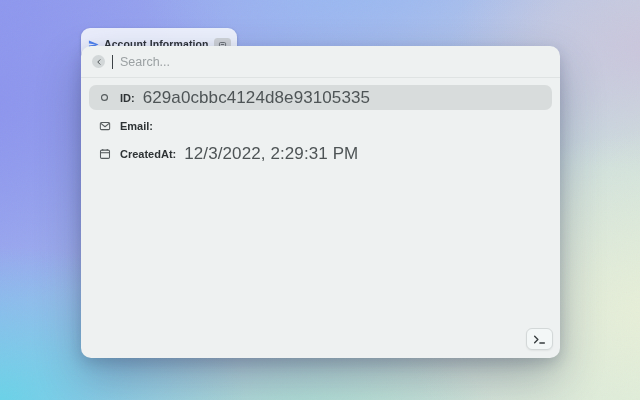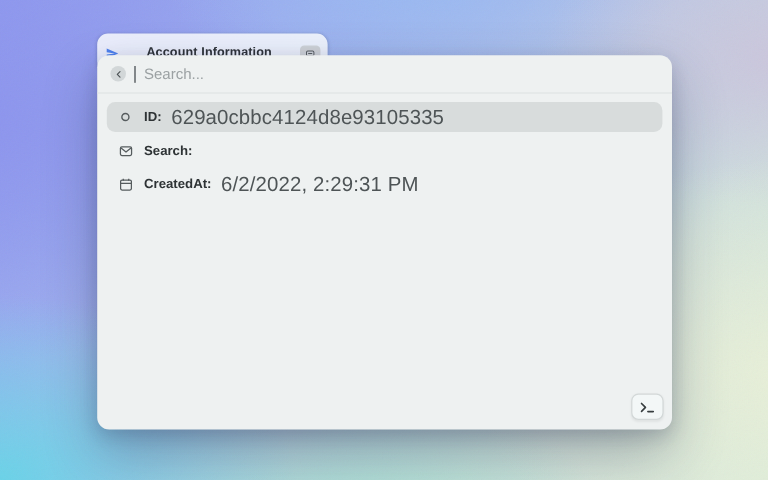--- a/index.html
+++ b/index.html
@@ -19,21 +19,21 @@
       radial-gradient(45% 45% at 102% 12%, rgba(203,196,220,0.9), rgba(203,196,220,0) 70%),
       radial-gradient(48% 42% at 55% -5%, rgba(152,186,242,0.9), rgba(152,186,242,0) 70%),
       radial-gradient(55% 65% at -3% 25%, rgba(140,148,238,0.98), rgba(140,148,238,0) 78%),
       linear-gradient(135deg, #8f9aef 0%, #9fb0ef 30%, #bccbe6 55%, #cfe0dd 75%, #d9ebda 100%);
   }
   .noise { position: absolute; inset: 0; opacity: 0.05; pointer-events: none; }
 
   
   .pill {
     position: absolute; left: 81px; top: 28px; height: 32px;
-    display: inline-flex; align-items: center; gap: 23px;
+    display: inline-flex; align-items: center; gap: 5px;
     padding: 0 6px 0 7px; border-radius: 9px;
     background: rgba(249,251,254,0.85);
     box-shadow: 0 1px 3px rgba(20,30,60,0.25);
     cursor: default;
   }
   .pill-title { font-size: 10.5px; font-weight: 700; color: #2f343a; letter-spacing: 0.1px; }
   .pill-icon { display: flex; align-items: center; }
   .pill-badge {
     width: 17px; height: 12px; border-radius: 3.5px;
     background: #cfd3d8; display: flex; align-items: center; justify-content: center;
@@ -143,34 +143,34 @@
       <span class="row-value">629a0cbbc4124d8e93105335</span>
     </div>
 
     <div class="row">
       <span class="row-icon">
         <svg width="12" height="12" viewBox="0 0 16 16">
             <rect x="1.8" y="3.2" width="12.4" height="9.6" rx="1.6" fill="none" stroke="#565c5e" stroke-width="1.4"></rect>
             <path d="M2.5 4.5 8 9l5.5-4.5" fill="none" stroke="#565c5e" stroke-width="1.4" stroke-linejoin="round"></path>
           </svg>
       </span>
-      <span class="row-label">Search:</span>
+      <span class="row-label">Email:</span>
     </div>
 
     <div class="row">
       <span class="row-icon">
         <svg width="12" height="12" viewBox="0 0 16 16">
             <rect x="2" y="2.8" width="12" height="11" rx="1.6" fill="none" stroke="#565c5e" stroke-width="1.4"></rect>
             <line x1="2" y1="6.3" x2="14" y2="6.3" stroke="#565c5e" stroke-width="1.4"></line>
             <line x1="5" y1="1.4" x2="5" y2="3.4" stroke="#565c5e" stroke-width="1.4"></line>
             <line x1="11" y1="1.4" x2="11" y2="3.4" stroke="#565c5e" stroke-width="1.4"></line>
           </svg>
       </span>
       <span class="row-label">CreatedAt:</span>
-      <span class="row-value">6/2/2022, 2:29:31 PM</span>
+      <span class="row-value">12/3/2022, 2:29:31 PM</span>
     </div>
 
   </div>
 
   <button class="terminal-btn">
     <span style="display:flex">
       <svg width="13" height="11" viewBox="0 0 16 13">
           <path d="M2 2.5 6 6.5 2 10.5" fill="none" stroke="#373d3f" stroke-width="1.7" stroke-linecap="round" stroke-linejoin="round"></path>
           <line x1="8.5" y1="10.8" x2="14" y2="10.8" stroke="#373d3f" stroke-width="1.7" stroke-linecap="round"></line>
         </svg>

